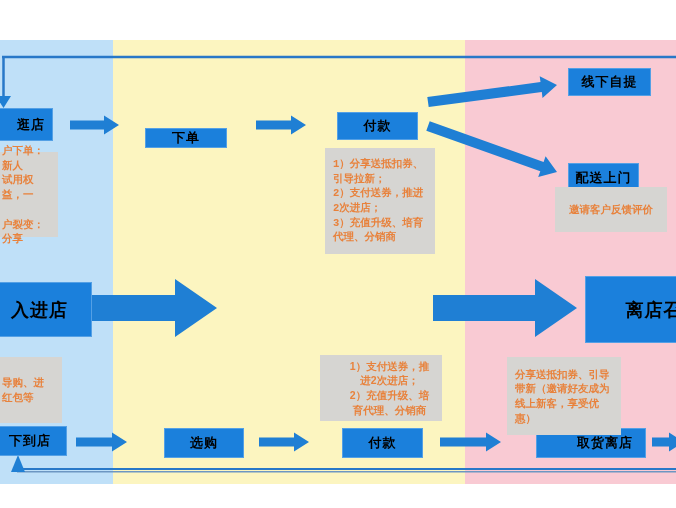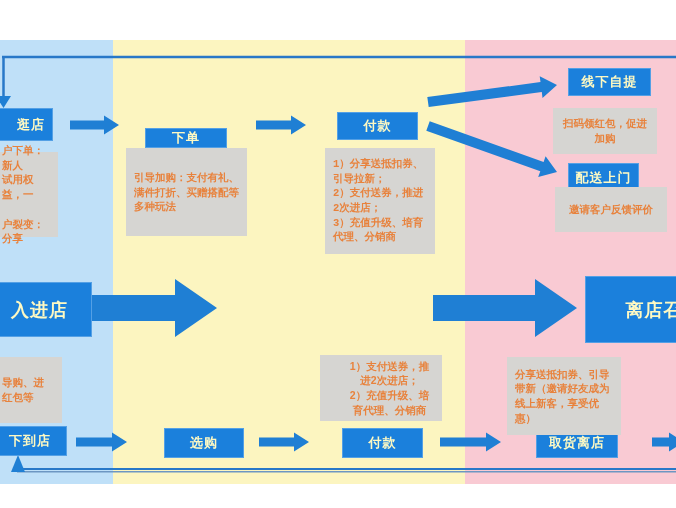--- a/index.html
+++ b/index.html
@@ -18,21 +18,21 @@
     font-family:"Liberation Sans","DejaVu Sans",sans-serif;
   }
   .lane{position:absolute;top:40px;height:444px;}
   .lane-blue{left:0;width:113px;background:var(--lane-blue);}
   .lane-yellow{left:113px;width:352px;background:var(--lane-yellow);}
   .lane-pink{left:465px;width:211px;background:var(--lane-pink);}
   .overlay{position:absolute;left:0;top:0;z-index:2;}
   .arrow{fill:var(--arrow-blue);}
   .loopline{stroke:var(--loop-line);fill:none;}
   .node{
-    position:absolute;z-index:3;background:var(--node-blue);color:#fef9c3;
+    position:absolute;z-index:3;background:var(--node-blue);color:#000000;
     display:flex;align-items:center;justify-content:center;
     font-weight:bold;font-size:13px;letter-spacing:1px;
     box-shadow:0 0 0 1px rgba(255,255,255,.25) inset;
   }
   .node-big{font-size:18px;letter-spacing:1px;}
   .cut-left{justify-content:flex-end;}
   .note{
     position:absolute;z-index:3;background:var(--note-bg);color:var(--note-text);
     font-size:10.5px;line-height:1.4;font-weight:bold;
     display:flex;align-items:center;white-space:pre-line;
@@ -78,31 +78,29 @@
   <div class="node" style="left:337px;top:112px;width:81px;height:28px;">付款</div>
   <div class="node" style="left:568px;top:68px;width:83px;height:28px;">线下自提</div>
   <div class="node" style="left:568px;top:163px;width:71px;height:29px;">配送上门</div>
 
   <div class="node node-big cut-left" style="left:-58px;top:282px;width:126px;height:55px;padding-right:24px;">入进店</div>
   <div class="node node-big" style="left:585px;top:276px;width:157px;height:67px;">离店召回</div>
 
   <div class="node cut-left" style="left:-25px;top:426px;width:76px;height:30px;padding-right:16px;">下到店</div>
   <div class="node" style="left:164px;top:428px;width:80px;height:30px;">选购</div>
   <div class="node" style="left:342px;top:428px;width:81px;height:30px;">付款</div>
-  <div class="node" style="left:536px;top:428px;width:82px;height:30px;">取货离店</div>
+  <div class="node" style="left:536px;top:428px;width:82px;height:30px;padding-left:28px;">取货离店</div>
 
   <div class="note" style="left:-30px;top:152px;width:88px;height:85px;padding-left:32px;">户下单：新人
 试用权益，一
 
 户裂变：分享</div>
-  <div class="note" style="left:126px;top:148px;width:121px;height:88px;">引导加购：支付有礼、满件打折、买赠搭配等多种玩法</div>
   <div class="note" style="left:325px;top:148px;width:110px;height:106px;font-family:Liberation Mono, monospace;">1）分享送抵扣券、引导拉新；
 2）支付送券，推进2次进店；
 3）充值升级、培育代理、分销商</div>
-  <div class="note center" style="left:553px;top:108px;width:104px;height:46px;">扫码领红包，促进加购</div>
   <div class="note center" style="left:555px;top:187px;width:112px;height:45px;">邀请客户反馈评价</div>
   <div class="note" style="left:-30px;top:357px;width:92px;height:66px;padding-left:32px;">导购、进
 红包等</div>
   <div class="note center" style="left:320px;top:355px;width:122px;height:66px;padding-left:25px;">1）支付送券，推进2次进店；
 2）充值升级、培育代理、分销商</div>
   <div class="note" style="left:507px;top:357px;width:114px;height:78px;">分享送抵扣券、引导带新（邀请好友成为线上新客，享受优惠）</div>
 
 </div>
 
 </body></html>

